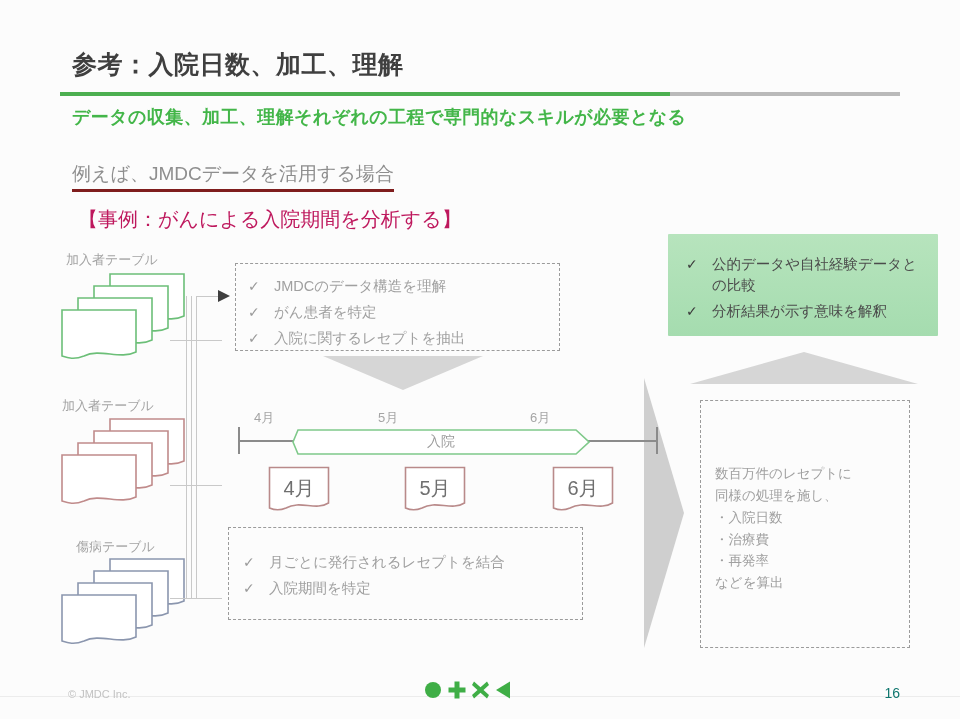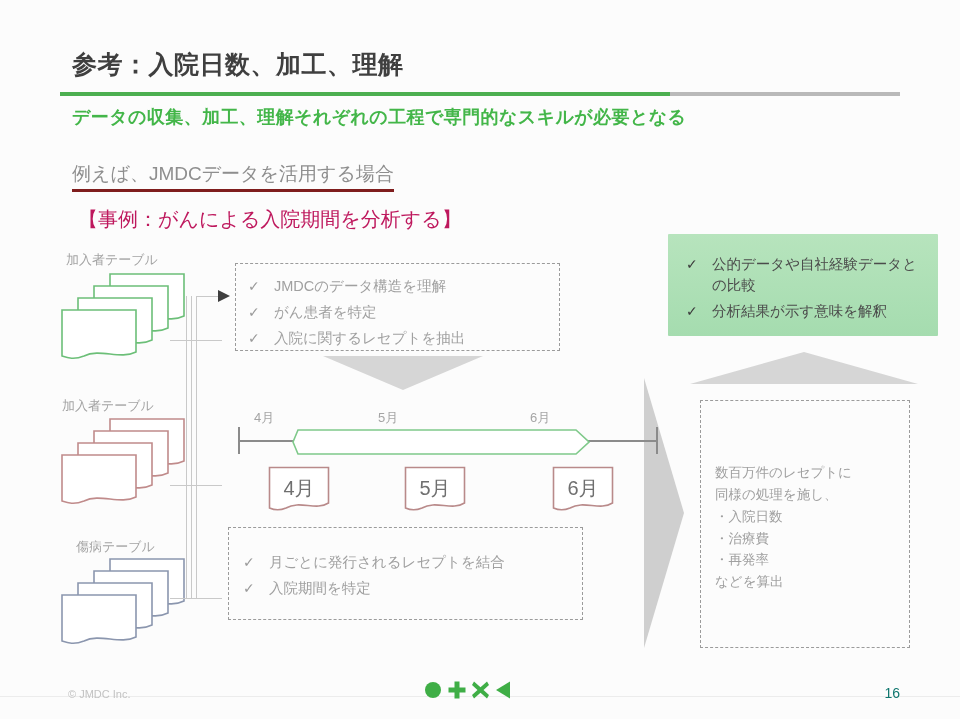--- a/index.html
+++ b/index.html
@@ -212,21 +212,20 @@
   }
 
   
   .summary-box {
     position: absolute;
     left: 700px;
     top: 400px;
     width: 210px;
     height: 248px;
     border: 1.6px dashed #9b9b9b;
-    font-family: Liberation Mono, monospace;
   }
   .summary-text {
     position: absolute;
     left: 14px;
     top: 62px;
     font-size: 13.5px;
     color: #a0a0a0;
     line-height: 1.62;
     white-space: pre-line;
   }
@@ -418,20 +417,21 @@
     <div class="tl-tick mid" style="left:278px;"></div>
     <div class="tl-tick major" style="left:418px;"></div>
     <div class="tl-month-label" style="left:16px; top:4px;">4月</div>
     <div class="tl-month-label" style="left:140px; top:4px;">5月</div>
     <div class="tl-month-label" style="left:292px; top:4px;">6月</div>
     <div class="hosp-bar">
       <svg viewBox="0 0 298 26" preserveAspectRatio="none">
         <path d="M6 1 H284 L297 13 L284 25 H6 L1 13 Z" fill="#ffffff" stroke="#7fc98a" stroke-width="1.6"></path>
       </svg>
     </div>
+    <div class="hosp-label">入院</div>
   </div>
 
   <div class="month-doc" style="left:268px; top:466px;">
     <svg viewBox="0 0 62 48">
         <path d="M1.5 1.5 H60.5 V37 C48 45 32 34 18 42 C11 45 6 44 1.5 42 Z" fill="#ffffff" stroke="#b98a8a" stroke-width="1.6"></path>
       </svg>
     <span>4月</span>
   </div>
   <div class="month-doc" style="left:404px; top:466px;">
     <svg viewBox="0 0 62 48">

